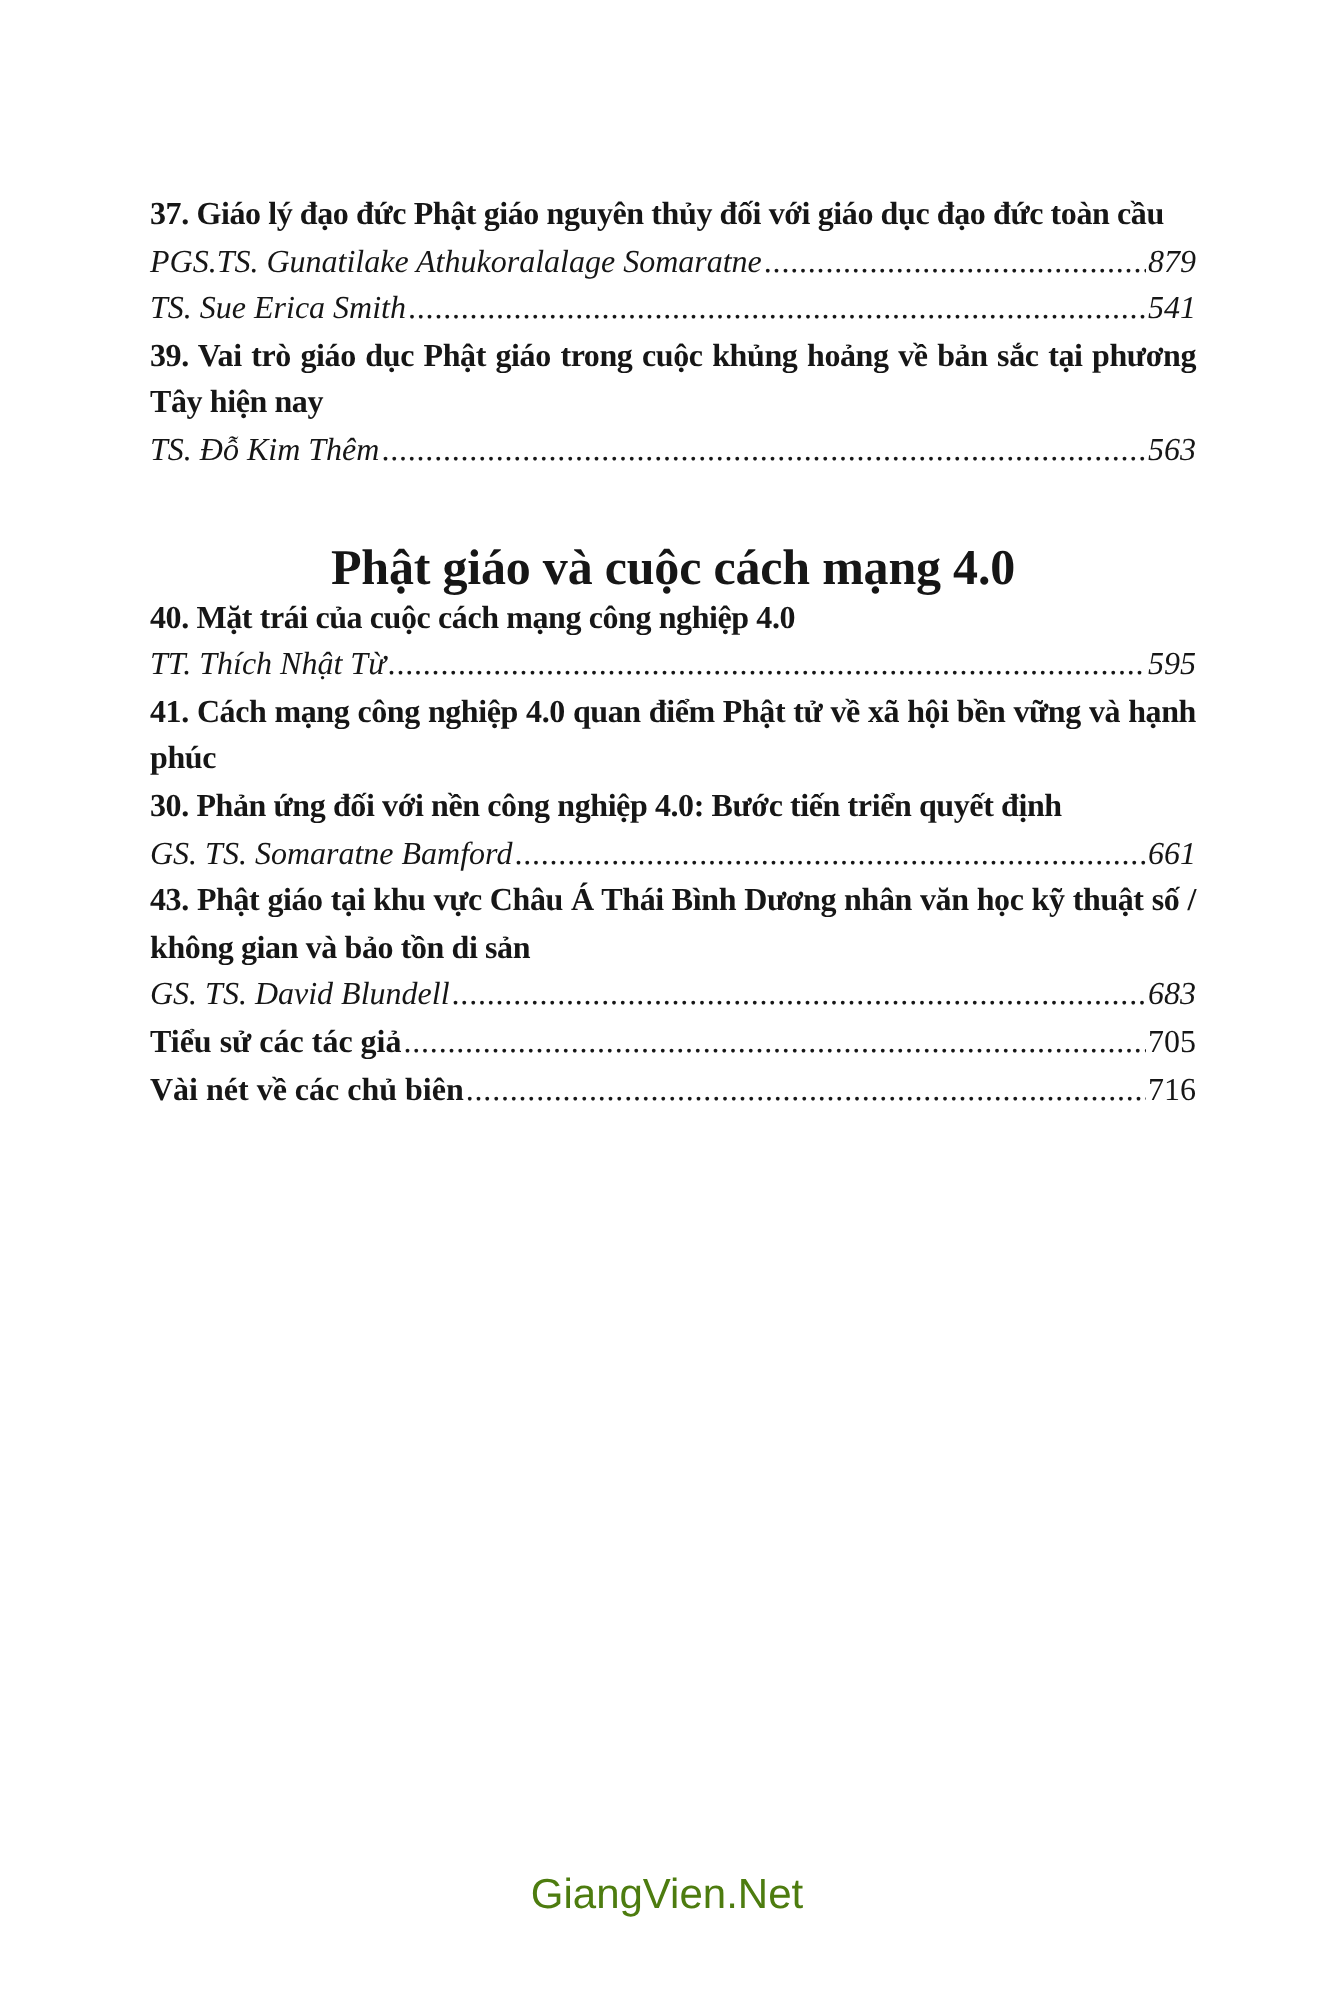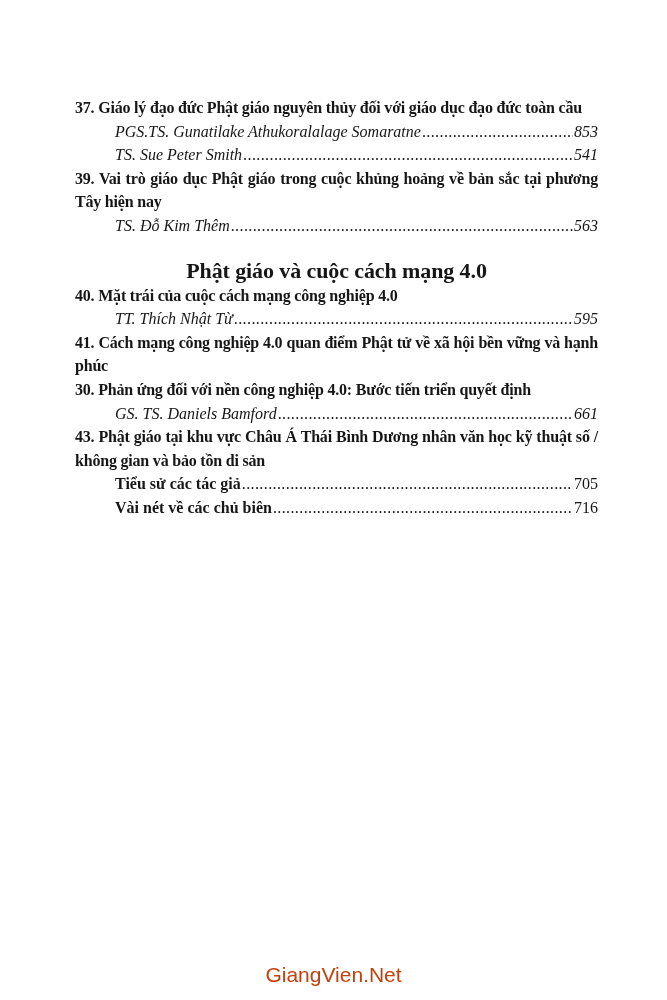--- a/index.html
+++ b/index.html
@@ -22,21 +22,20 @@
     line-height: 23.6px;
   }
   .entry-title {
     font-weight: 700;
     text-align: justify;
     letter-spacing: -0.2px;
   }
   .leader-line {
     display: flex;
     align-items: flex-start;
-    margin-left: 40px;
   }
   .author {
     font-style: italic;
     white-space: nowrap;
   }
   .tail-label {
     font-weight: 700;
     white-space: nowrap;
   }
   .dots {
@@ -47,24 +46,24 @@
     min-width: 10px;
   }
   .dots::after {
     content: "..................................................................................................................................................................................................";
     letter-spacing: 0.4px;
   }
   .pagenum { white-space: nowrap; }
   .pagenum.italic { font-style: italic; }
   .section-heading {
     font-weight: 700;
-    font-size: 22px;
+    font-size: 25px;
     line-height: 26px;
     text-align: center;
-    margin-top: 20px;
+    margin-top: 34px;
     letter-spacing: -0.1px;
   }
   .watermark {
     position: absolute;
     left: 0;
     top: 936px;
     width: 100%;
     text-align: center;
     font-family: "Liberation Sans", "DejaVu Sans", sans-serif;
     font-size: 21px;
@@ -76,27 +75,27 @@
 
 <div class="page" style="color: rgb(22, 22, 22);">
 
   <div class="toc">
 
     <div class="entry">
       <div class="entry-title">37. Giáo lý đạo đức Phật giáo nguyên thủy đối với giáo dục đạo đức toàn cầu</div>
       <div class="leader-line">
         <span class="author">PGS.TS. Gunatilake Athukoralalage Somaratne</span>
         <span class="dots"></span>
-        <span class="pagenum italic">853</span>
+        <span class="pagenum italic">879</span>
       </div>
     </div>
 
     <div class="entry">
       <div class="leader-line">
-        <span class="author">TS. Sue Peter Smith</span>
+        <span class="author">TS. Sue Erica Smith</span>
         <span class="dots"></span>
         <span class="pagenum italic">541</span>
       </div>
     </div>
 
     <div class="entry">
       <div class="entry-title">39. Vai trò giáo dục Phật giáo trong cuộc khủng hoảng về bản sắc tại phương Tây hiện nay</div>
       <div class="leader-line">
         <span class="author">TS. Đỗ Kim Thêm</span>
         <span class="dots"></span>
@@ -115,39 +114,44 @@
       </div>
     </div>
 
     <div class="entry">
       <div class="entry-title">41. Cách mạng công nghiệp 4.0 quan điểm Phật tử về xã hội bền vững và hạnh phúc</div>
     </div>
 
     <div class="entry">
       <div class="entry-title">30. Phản ứng đối với nền công nghiệp 4.0: Bước tiến triển quyết định</div>
       <div class="leader-line">
-        <span class="author">GS. TS. Daniels Bamford</span>
+        <span class="author">GS. TS. Somaratne Bamford</span>
         <span class="dots"></span>
         <span class="pagenum italic">661</span>
       </div>
     </div>
 
     <div class="entry">
       <div class="entry-title">43. Phật giáo tại khu vực Châu Á Thái Bình Dương nhân văn học kỹ thuật số / không gian và bảo tồn di sản</div>
+      <div class="leader-line">
+        <span class="author">GS. TS. David Blundell</span>
+        <span class="dots"></span>
+        <span class="pagenum italic">683</span>
+      </div>
     </div>
 
     <div class="leader-line">
       <span class="tail-label">Tiểu sử các tác giả</span>
       <span class="dots"></span>
       <span class="pagenum">705</span>
     </div>
 
     <div class="leader-line">
       <span class="tail-label">Vài nét về các chủ biên</span>
       <span class="dots"></span>
       <span class="pagenum">716</span>
     </div>
 
   </div>
 
-  <div class="watermark" style="color: #c2410c; margin-top: 27px;">GiangVien.Net</div>
+  <div class="watermark" style="color: #4d7c0f;">GiangVien.Net</div>
 
 </div>
 
 </body></html>

